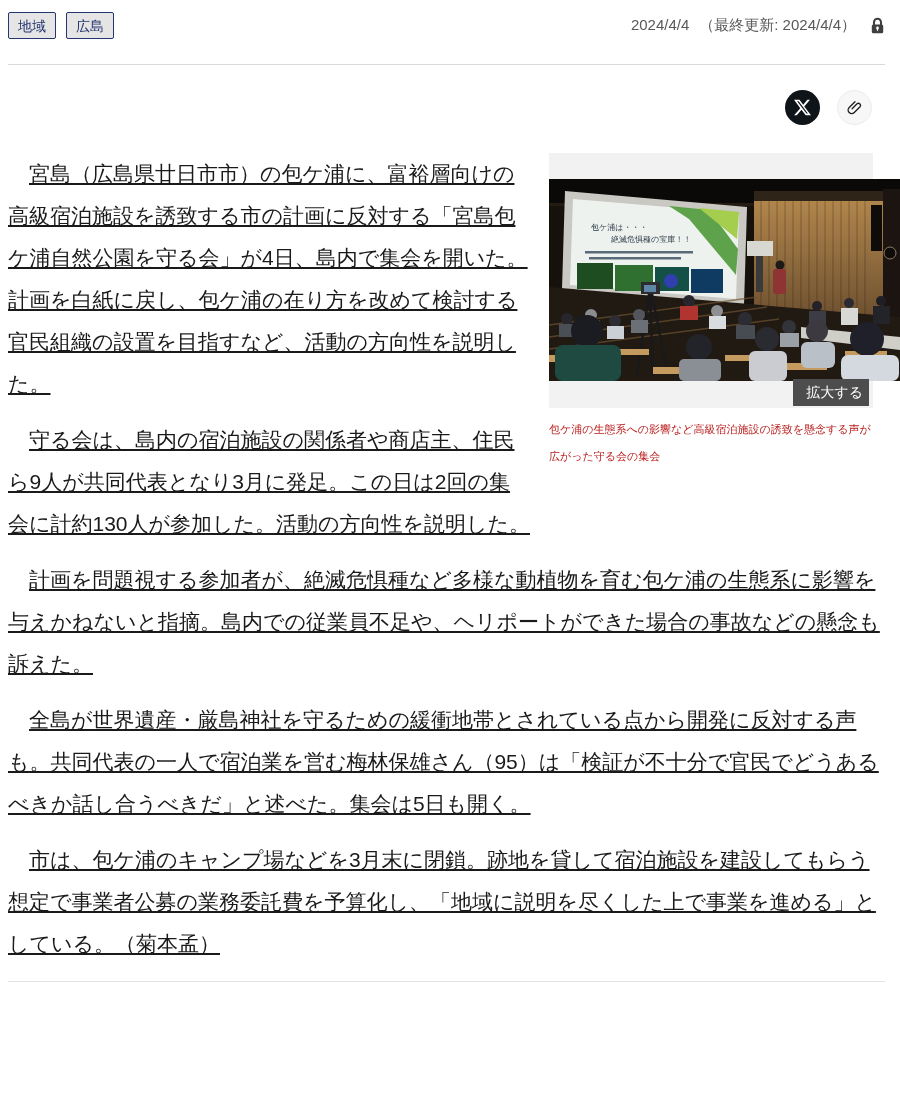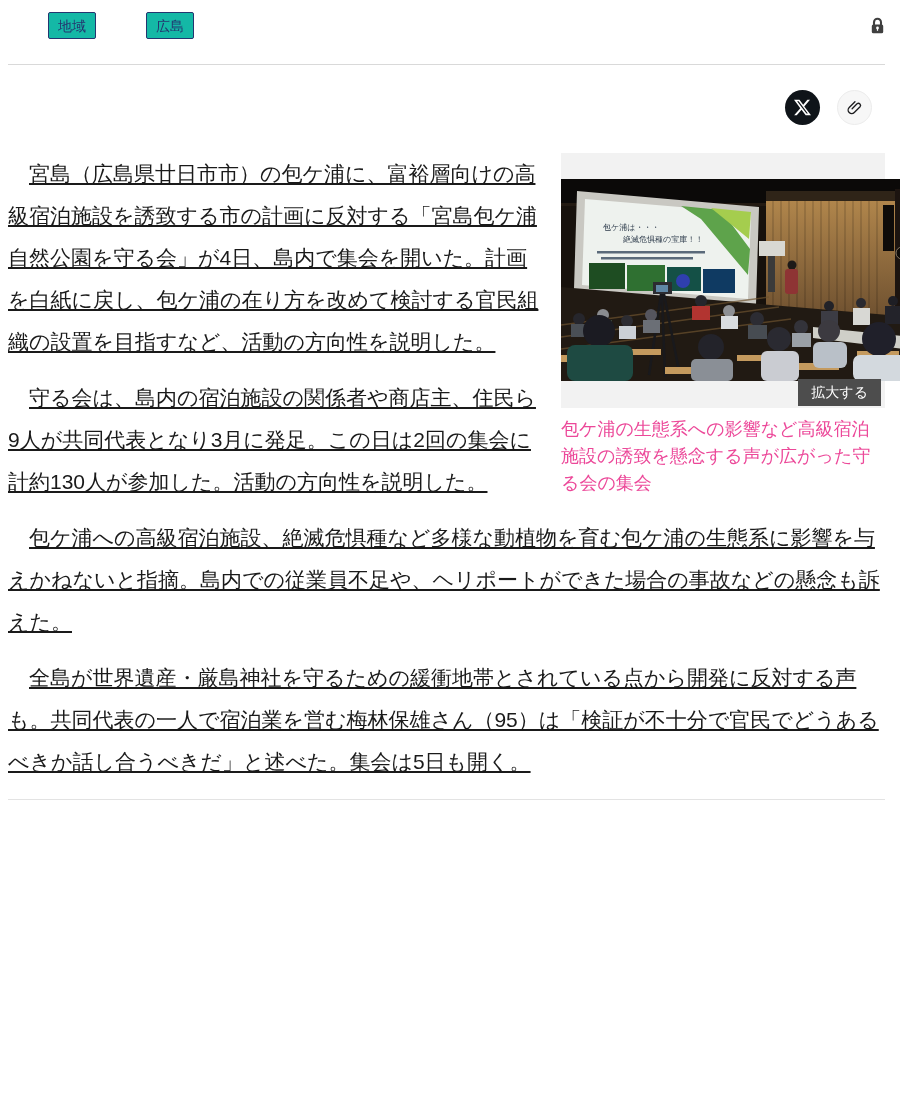--- a/index.html
+++ b/index.html
@@ -29,28 +29,27 @@
     display: flex;
     justify-content: space-between;
     align-items: center;
     margin-bottom: 25px;
   }
   .tag-list { display: flex; gap: 10px; }
   .tag {
     display: inline-block;
     border: 1px solid #24356f;
     color: #24356f;
-    background: #14b8a6;
+    background: #e5e5e5;
     font-size: 14px;
     line-height: 1;
     padding: 6px 9px 5px 9px;
     border-radius: 2px;
     text-decoration: none;
     cursor: pointer;
-    margin-left: 40px;
   }
   .date-wrap {
     display: flex;
     align-items: center;
     gap: 14px;
     font-size: 15px;
     color: #595959;
   }
   .date-text { display: inline-flex; gap: 10px; }
   .divider {
@@ -87,45 +86,45 @@
   }
   article.article-body p {
     margin: 0 0 14px 0;
     text-indent: 1em;
     text-decoration: underline;
   }
   article.article-body p:last-child { margin-bottom: 0; }
   figure.article-figure {
     float: right;
     width: 324px;
-    margin: 0 0 6px 20px;
+    margin: 0 12px 6px 20px;
   }
   .photo-frame {
     position: relative;
     background: #f2f2f2;
     padding: 26px 0 27px 0;
   }
   .photo-frame svg.photo { display: block; width: 352px; height: 202px; cursor: pointer; }
   .enlarge-btn {
     position: absolute;
     right: 4px;
     bottom: 2px;
     background: #4d4d4d;
     color: #ffffff;
     font-size: 14px;
     line-height: 1;
-    padding: 6px 13px 7px 13px;
+    padding: 6px 6px 7px 13px;
     border: none;
     cursor: pointer;
   }
   figcaption.photo-caption {
     margin-top: 8px;
-    font-size: 18px;
+    font-size: 11px;
     line-height: 27px;
-    color: #ec4899;
+    color: #b91c1c;
     text-indent: 0;
   }
   .clearfix::after { content: ""; display: block; clear: both; }
   .bottom-divider {
     border: none;
     border-top: 1px solid #e3e3e3;
     margin: 16px 0 0 0;
   }
 </style>
 </head>
@@ -133,20 +132,24 @@
 
 <div class="container">
 
 
   <div class="meta-row">
     <div class="tag-list">
       <a class="tag">地域</a>
       <a class="tag">広島</a>
     </div>
     <div class="date-wrap">
+      <span class="date-text">
+        <span>2024/4/4</span>
+        <span>（最終更新: 2024/4/4）</span>
+      </span>
       <span style="display:inline-flex;">
         <svg width="15" height="17" viewBox="0 0 15 17" aria-hidden="true">
           <path d="M4 8 V5.2 a3.5 3.5 0 0 1 7 0 V8" stroke="#3f3f3f" stroke-width="2.1" fill="none"></path>
           <rect x="1.8" y="7.5" width="11.4" height="8.8" rx="1.6" fill="#3f3f3f"></rect>
           <circle cx="7.5" cy="11" r="1.4" fill="#ffffff"></circle>
           <rect x="6.9" y="11.4" width="1.2" height="2.4" fill="#ffffff"></rect>
         </svg>
       </span>
     </div>
   </div>
@@ -299,20 +302,21 @@
               <rect x="292" y="176" width="58" height="26" rx="7" fill="#d3d9de"></rect>
           </g>
         </svg>
         <button class="enlarge-btn">拡大する</button>
       </div>
       <figcaption class="photo-caption">包ケ浦の生態系への影響など高級宿泊施設の誘致を懸念する声が広がった守る会の集会</figcaption>
     </figure>
 
     <p>宮島（広島県廿日市市）の包ケ浦に、富裕層向けの高級宿泊施設を誘致する市の計画に反対する「宮島包ケ浦自然公園を守る会」が4日、島内で集会を開いた。計画を白紙に戻し、包ケ浦の在り方を改めて検討する官民組織の設置を目指すなど、活動の方向性を説明した。</p>
     <p>守る会は、島内の宿泊施設の関係者や商店主、住民ら9人が共同代表となり3月に発足。この日は2回の集会に計約130人が参加した。活動の方向性を説明した。</p>
-    <p>包ケ浦への高級宿泊施設、絶滅危惧種など多様な動植物を育む包ケ浦の生態系に影響を与えかねないと指摘。島内での従業員不足や、ヘリポートができた場合の事故などの懸念も訴えた。</p>
+    <p>計画を問題視する参加者が、絶滅危惧種など多様な動植物を育む包ケ浦の生態系に影響を与えかねないと指摘。島内での従業員不足や、ヘリポートができた場合の事故などの懸念も訴えた。</p>
     <p>全島が世界遺産・厳島神社を守るための緩衝地帯とされている点から開発に反対する声も。共同代表の一人で宿泊業を営む梅林保雄さん（95）は「検証が不十分で官民でどうあるべきか話し合うべきだ」と述べた。集会は5日も開く。</p>
+    <p>市は、包ケ浦のキャンプ場などを3月末に閉鎖。跡地を貸して宿泊施設を建設してもらう想定で事業者公募の業務委託費を予算化し、「地域に説明を尽くした上で事業を進める」としている。（菊本孟）</p>
 
   </article>
 
   <hr class="bottom-divider">
 
 </div>
 
 </body></html>

